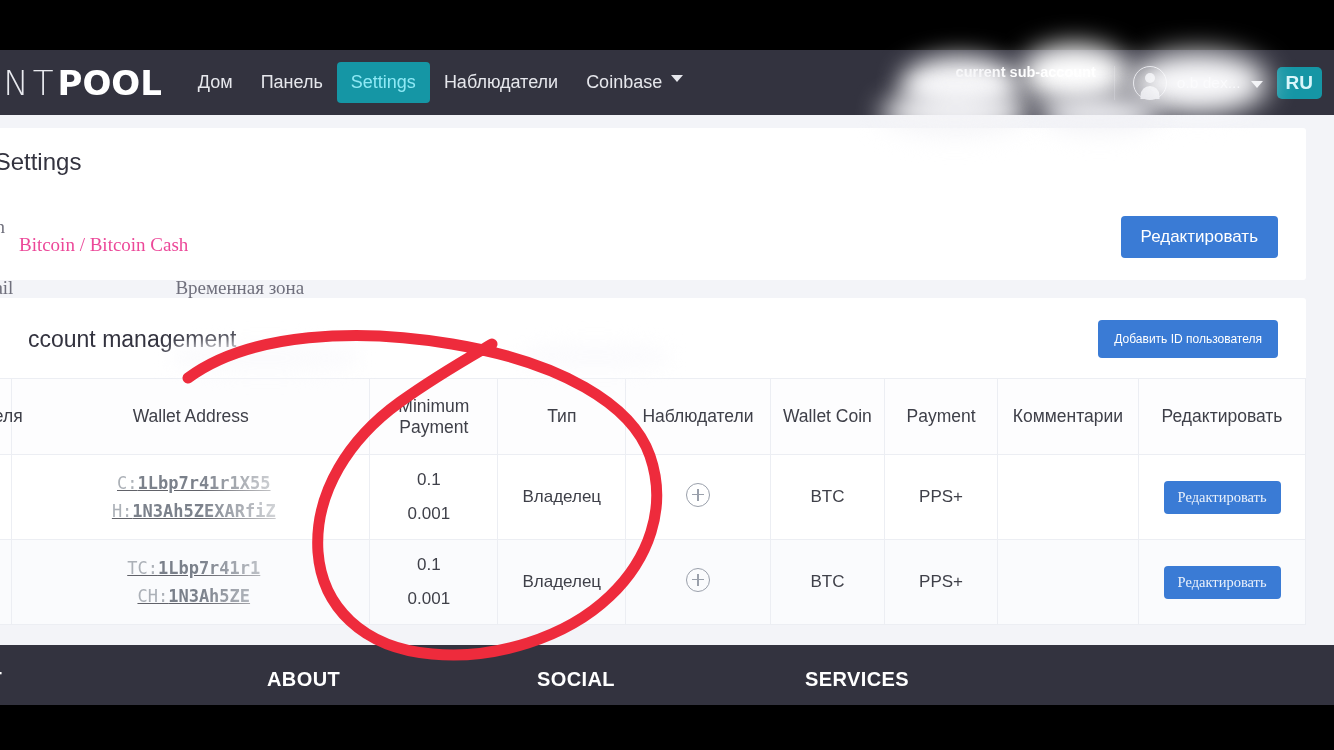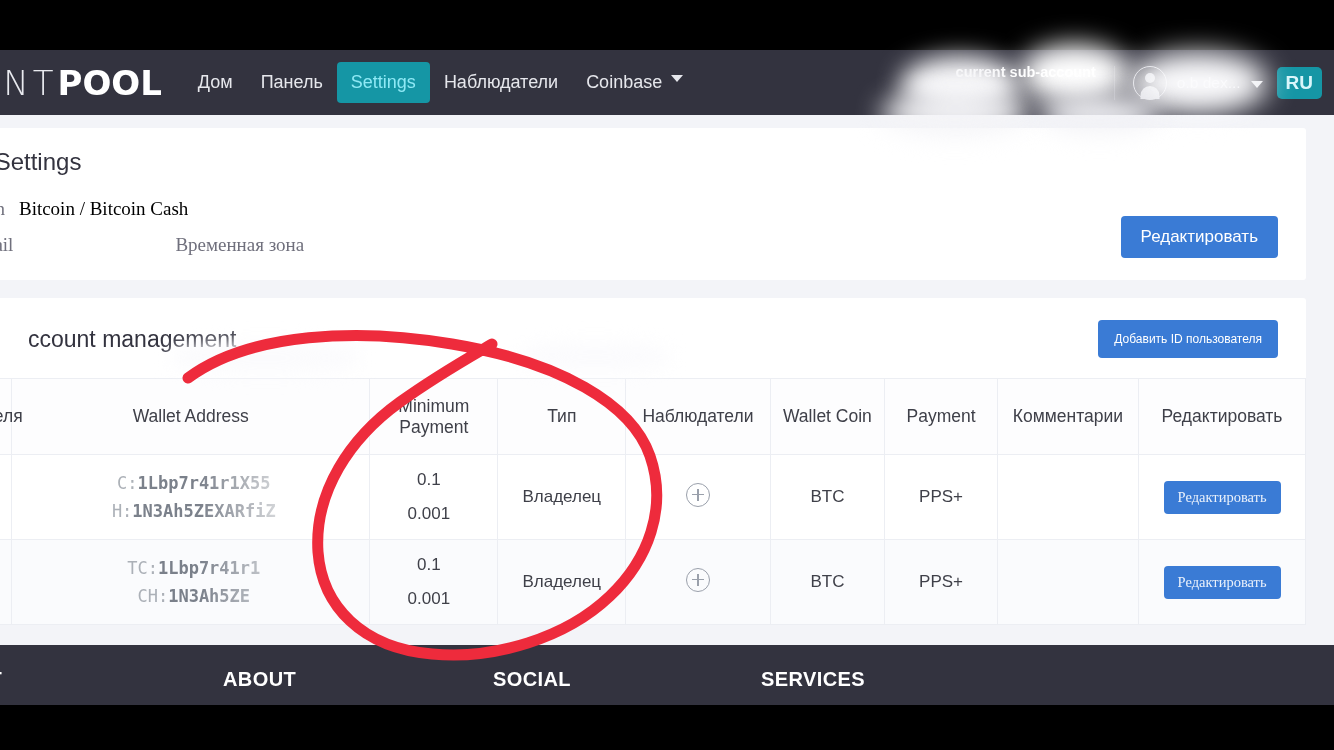--- a/index.html
+++ b/index.html
@@ -173,22 +173,23 @@
     font-family: "Liberation Serif", serif;
     font-size: 19px;
     color: #4a4a55;
   }
   .field-label {
     color: #70707d;
     margin-right: 14px;
     white-space: nowrap;
   }
   .field-value {
-    color: #000000;
-    white-space: nowrap;
+    color: #ec4899;
+    white-space: nowrap;
+    margin-top: 36px;
   }
   .field-spacer { width: 148px; }
 
   .btn-primary {
     background: #3a7bd5;
     color: #ffffff;
     border: none;
     border-radius: 4px;
     font-size: 17px;
     padding: 11px 20px;
@@ -264,20 +265,21 @@
   .col-edit    { width: 163px; }
 
   .wallet-cell {
     text-align: left;
     font-family: "DejaVu Sans Mono", monospace;
     font-size: 15px;
     line-height: 28px;
     color: #7d8088;
     padding-left: 18px !important;
     filter: blur(0.35px);
+    text-decoration: underline;
   }
   .wallet-line { white-space: nowrap; opacity: 0.82; }
   .wallet-line .prefix { color: #9aa0a8; }
   .wallet-line .addr { color: #5f6672; font-weight: 600; }
   .wallet-fade {
     -webkit-mask-image: linear-gradient(90deg,#000 0%,#000 52%,rgba(0,0,0,0.15) 82%,rgba(0,0,0,0) 100%);
             mask-image: linear-gradient(90deg,#000 0%,#000 52%,rgba(0,0,0,0.15) 82%,rgba(0,0,0,0) 100%);
   }
   .minpay-cell { text-align: right; line-height: 34px; font-size: 17px; padding-right: 22px !important; }
 
@@ -324,21 +326,21 @@
     padding-left: 0;
   }
   .footer-col {
     color: #ffffff;
     font-size: 20px;
     font-weight: 700;
     letter-spacing: 0.4px;
     white-space: nowrap;
   }
   .fc1 { margin-left: -55px; width: 278px; }
-  .fc2 { width: 270px; }
+  .fc2 { width: 270px; margin-left: 44px; }
   .fc3 { width: 268px; }
   .fc4 { width: 268px; }
 
   .letterbox-bottom {
     position: absolute; left: 0; top: 705px;
     width: 1334px; height: 45px;
     background: #000;
   }
 
   

